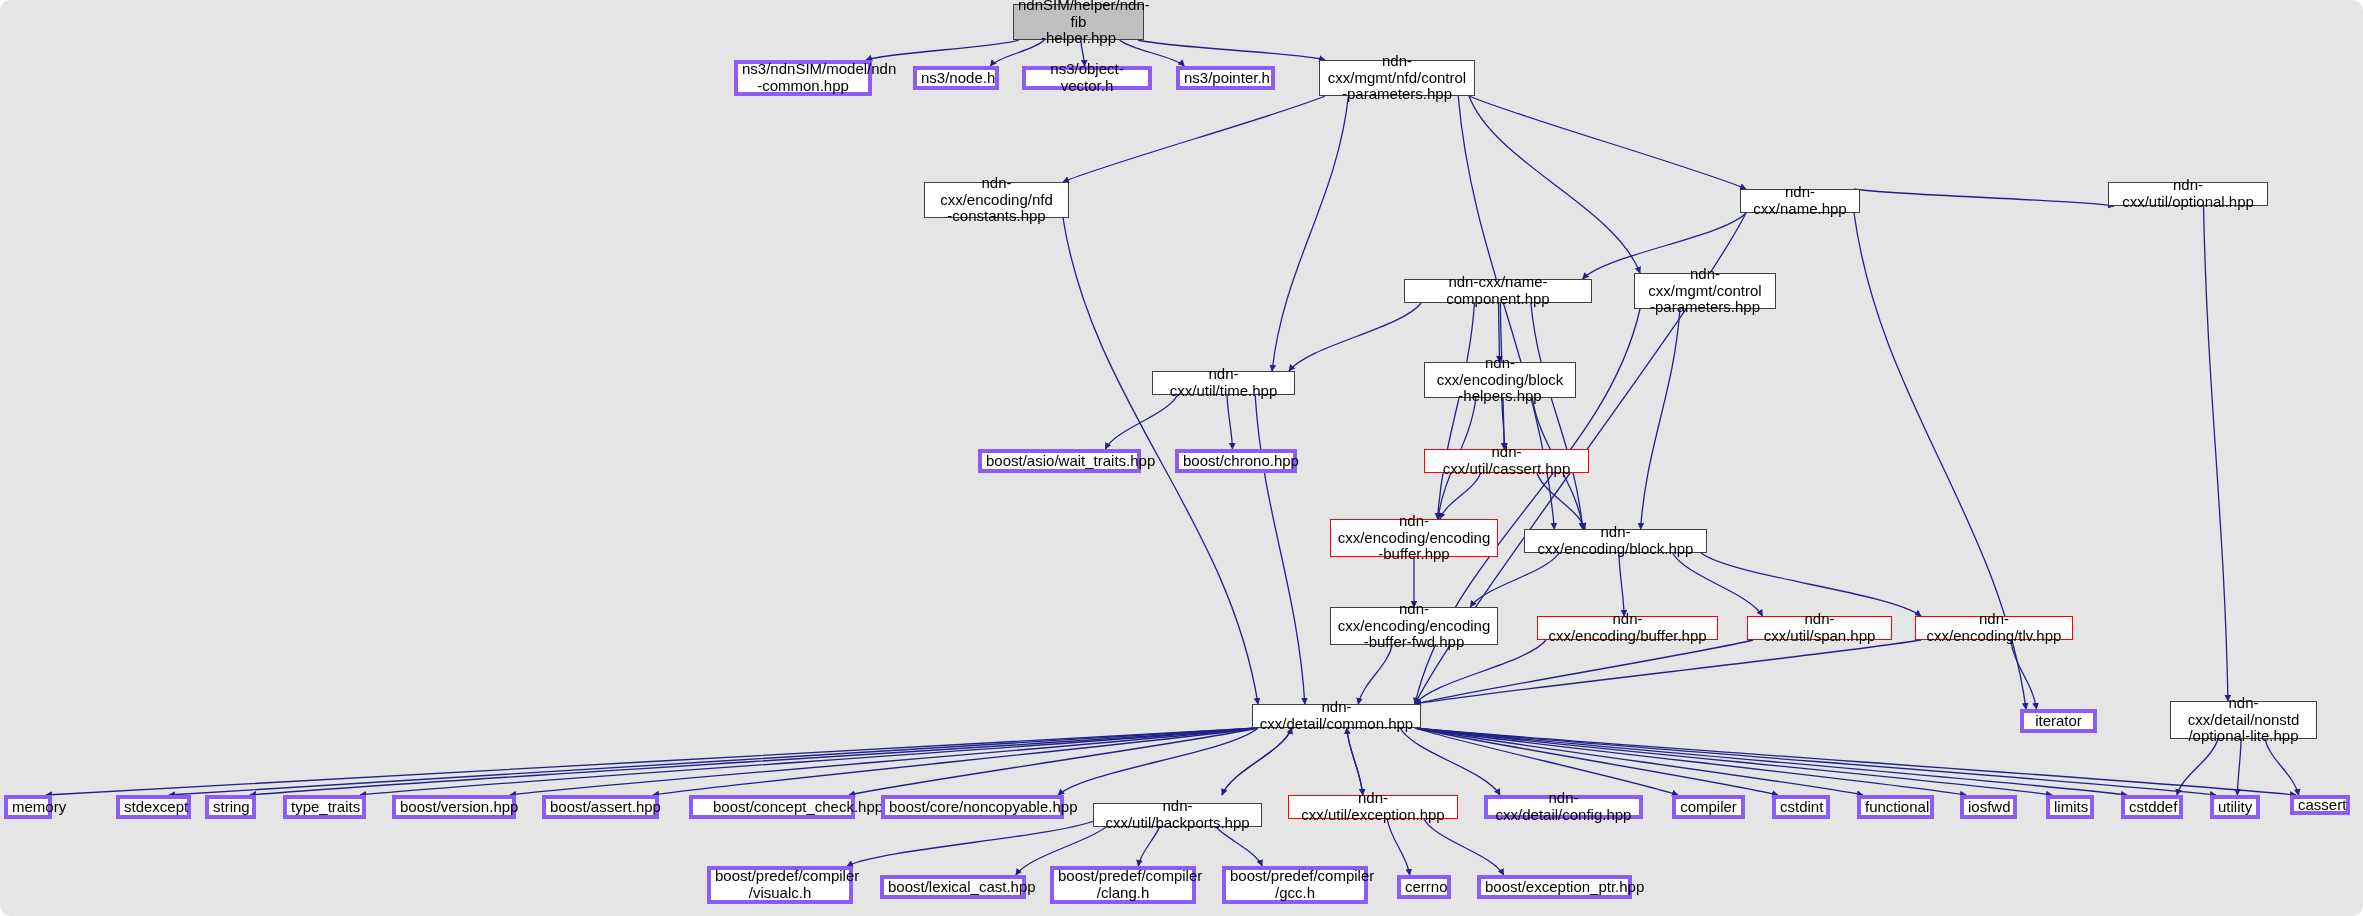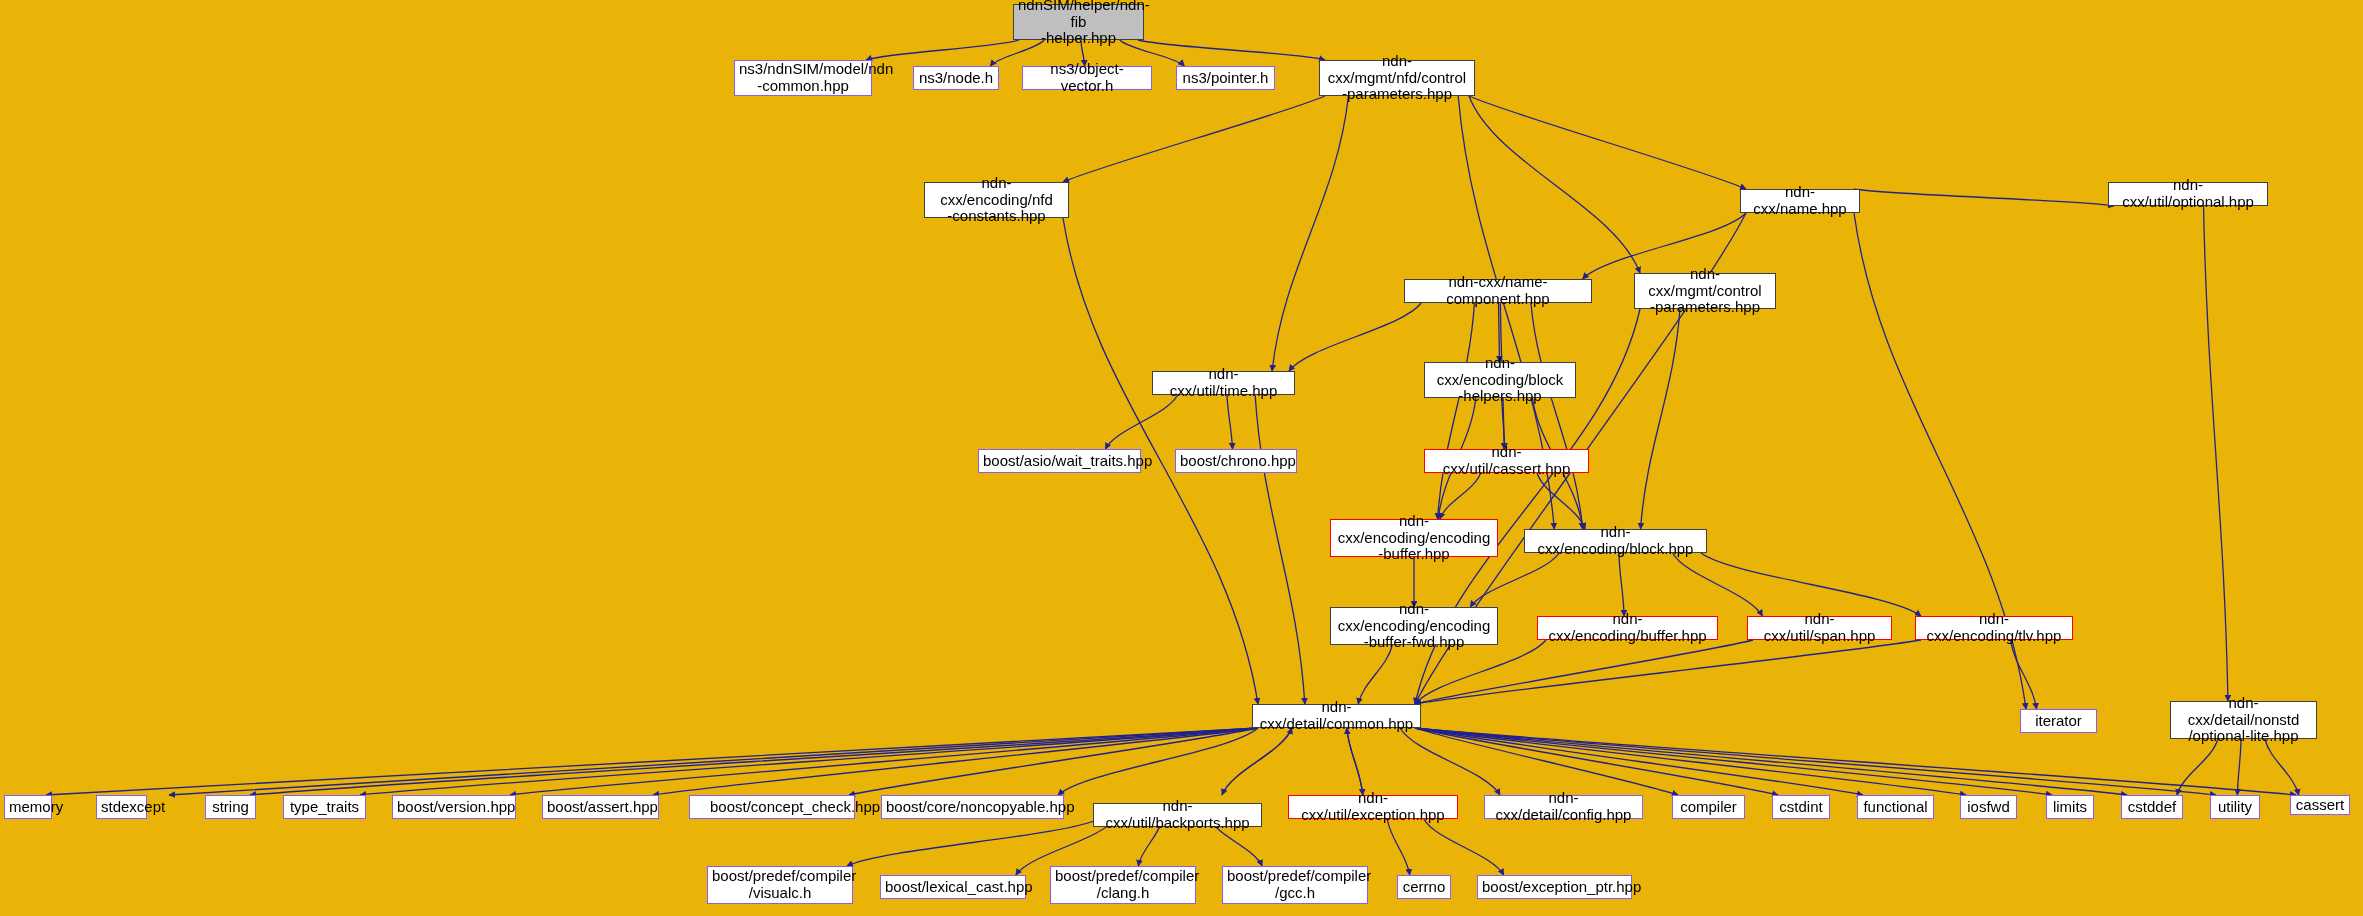--- a/index.html
+++ b/index.html
@@ -4,43 +4,44 @@
 <style>
   html, body {
     margin: 0;
     padding: 0;
     background: #ffffff;
   }
   #graph-root {
     position: relative;
     width: 2363px;
     height: 916px;
-    background: #eab308;
+    background: #e5e5e5;
     font-family: "Liberation Sans", sans-serif;
     overflow: hidden;
+    border-radius: 11px;
   }
   #edge-layer {
     position: absolute;
     left: 0; top: 0;
     width: 2363px;
     height: 916px;
     pointer-events: none;
   }
   .node {
     position: absolute;
     box-sizing: border-box;
     display: flex;
     align-items: center;
     justify-content: center;
     text-align: center;
     line-height: 1.12;
     font-size: 15px;
     color: #000000;
     background: #ffffff;
-    border: 1px solid #8b5cf6;
+    border: 4px solid #8b5cf6;
     white-space: pre-line;
     padding: 1px 4px;
   }
   .node.dark  { border: 1px solid #404040; }
   .node.red   { border: 1px solid #ff0000; }
   .node.root  { border: 1px solid #404040; background: #bfbfbf; }
   .node-label { display: block; width: 100%; }
 </style>
 </head>
 <body>
@@ -155,21 +156,21 @@
       <div class="node dark" style="left: 1330px; top: 607px; width: 168px; height: 38px;"><span class="node-label">ndn-cxx/encoding/encoding
 -buffer-fwd.hpp</span></div>
       <div class="node red" style="left: 1537px; top: 616px; width: 181px; height: 24px;"><span class="node-label">ndn-cxx/encoding/buffer.hpp</span></div>
       <div class="node red" style="left: 1747px; top: 616px; width: 145px; height: 24px;"><span class="node-label">ndn-cxx/util/span.hpp</span></div>
       <div class="node red" style="left: 1915px; top: 616px; width: 158px; height: 24px;"><span class="node-label">ndn-cxx/encoding/tlv.hpp</span></div>
       <div class="node " style="left: 2020px; top: 709px; width: 77px; height: 24px;"><span class="node-label">iterator</span></div>
       <div class="node dark" style="left: 2170px; top: 701px; width: 147px; height: 38px;"><span class="node-label">ndn-cxx/detail/nonstd
 /optional-lite.hpp</span></div>
       <div class="node dark" style="left: 1252px; top: 704px; width: 169px; height: 24px;"><span class="node-label">ndn-cxx/detail/common.hpp</span></div>
       <div class="node " style="left: 4px; top: 795px; width: 48px; height: 24px;"><span class="node-label">memory</span></div>
-      <div class="node " style="left: 96px; top: 795px; width: 51px; height: 24px; text-align: center;"><span class="node-label">stdexcept</span></div>
+      <div class="node " style="left: 116px; top: 795px; width: 75px; height: 24px; text-align: center;"><span class="node-label">stdexcept</span></div>
       <div class="node " style="left: 205px; top: 795px; width: 51px; height: 24px;"><span class="node-label">string</span></div>
       <div class="node " style="left: 283px; top: 795px; width: 83px; height: 24px;"><span class="node-label">type_traits</span></div>
       <div class="node " style="left: 392px; top: 795px; width: 124px; height: 24px;"><span class="node-label">boost/version.hpp</span></div>
       <div class="node " style="left: 542px; top: 795px; width: 117px; height: 24px;"><span class="node-label">boost/assert.hpp</span></div>
       <div class="node " style="left: 689px; top: 795px; width: 166px; height: 24px; padding-left: 20px;"><span class="node-label">boost/concept_check.hpp</span></div>
       <div class="node " style="left: 881px; top: 795px; width: 183px; height: 24px;"><span class="node-label">boost/core/noncopyable.hpp</span></div>
       <div class="node dark" style="left: 1093px; top: 795px; width: 169px; height: 24px; margin-top: 8px;"><span class="node-label">ndn-cxx/util/backports.hpp</span></div>
       <div class="node red" style="left: 1288px; top: 795px; width: 170px; height: 24px;"><span class="node-label">ndn-cxx/util/exception.hpp</span></div>
       <div class="node " style="left: 1484px; top: 795px; width: 159px; height: 24px;"><span class="node-label">ndn-cxx/detail/config.hpp</span></div>
       <div class="node " style="left: 1672px; top: 795px; width: 73px; height: 24px;"><span class="node-label">compiler</span></div>

